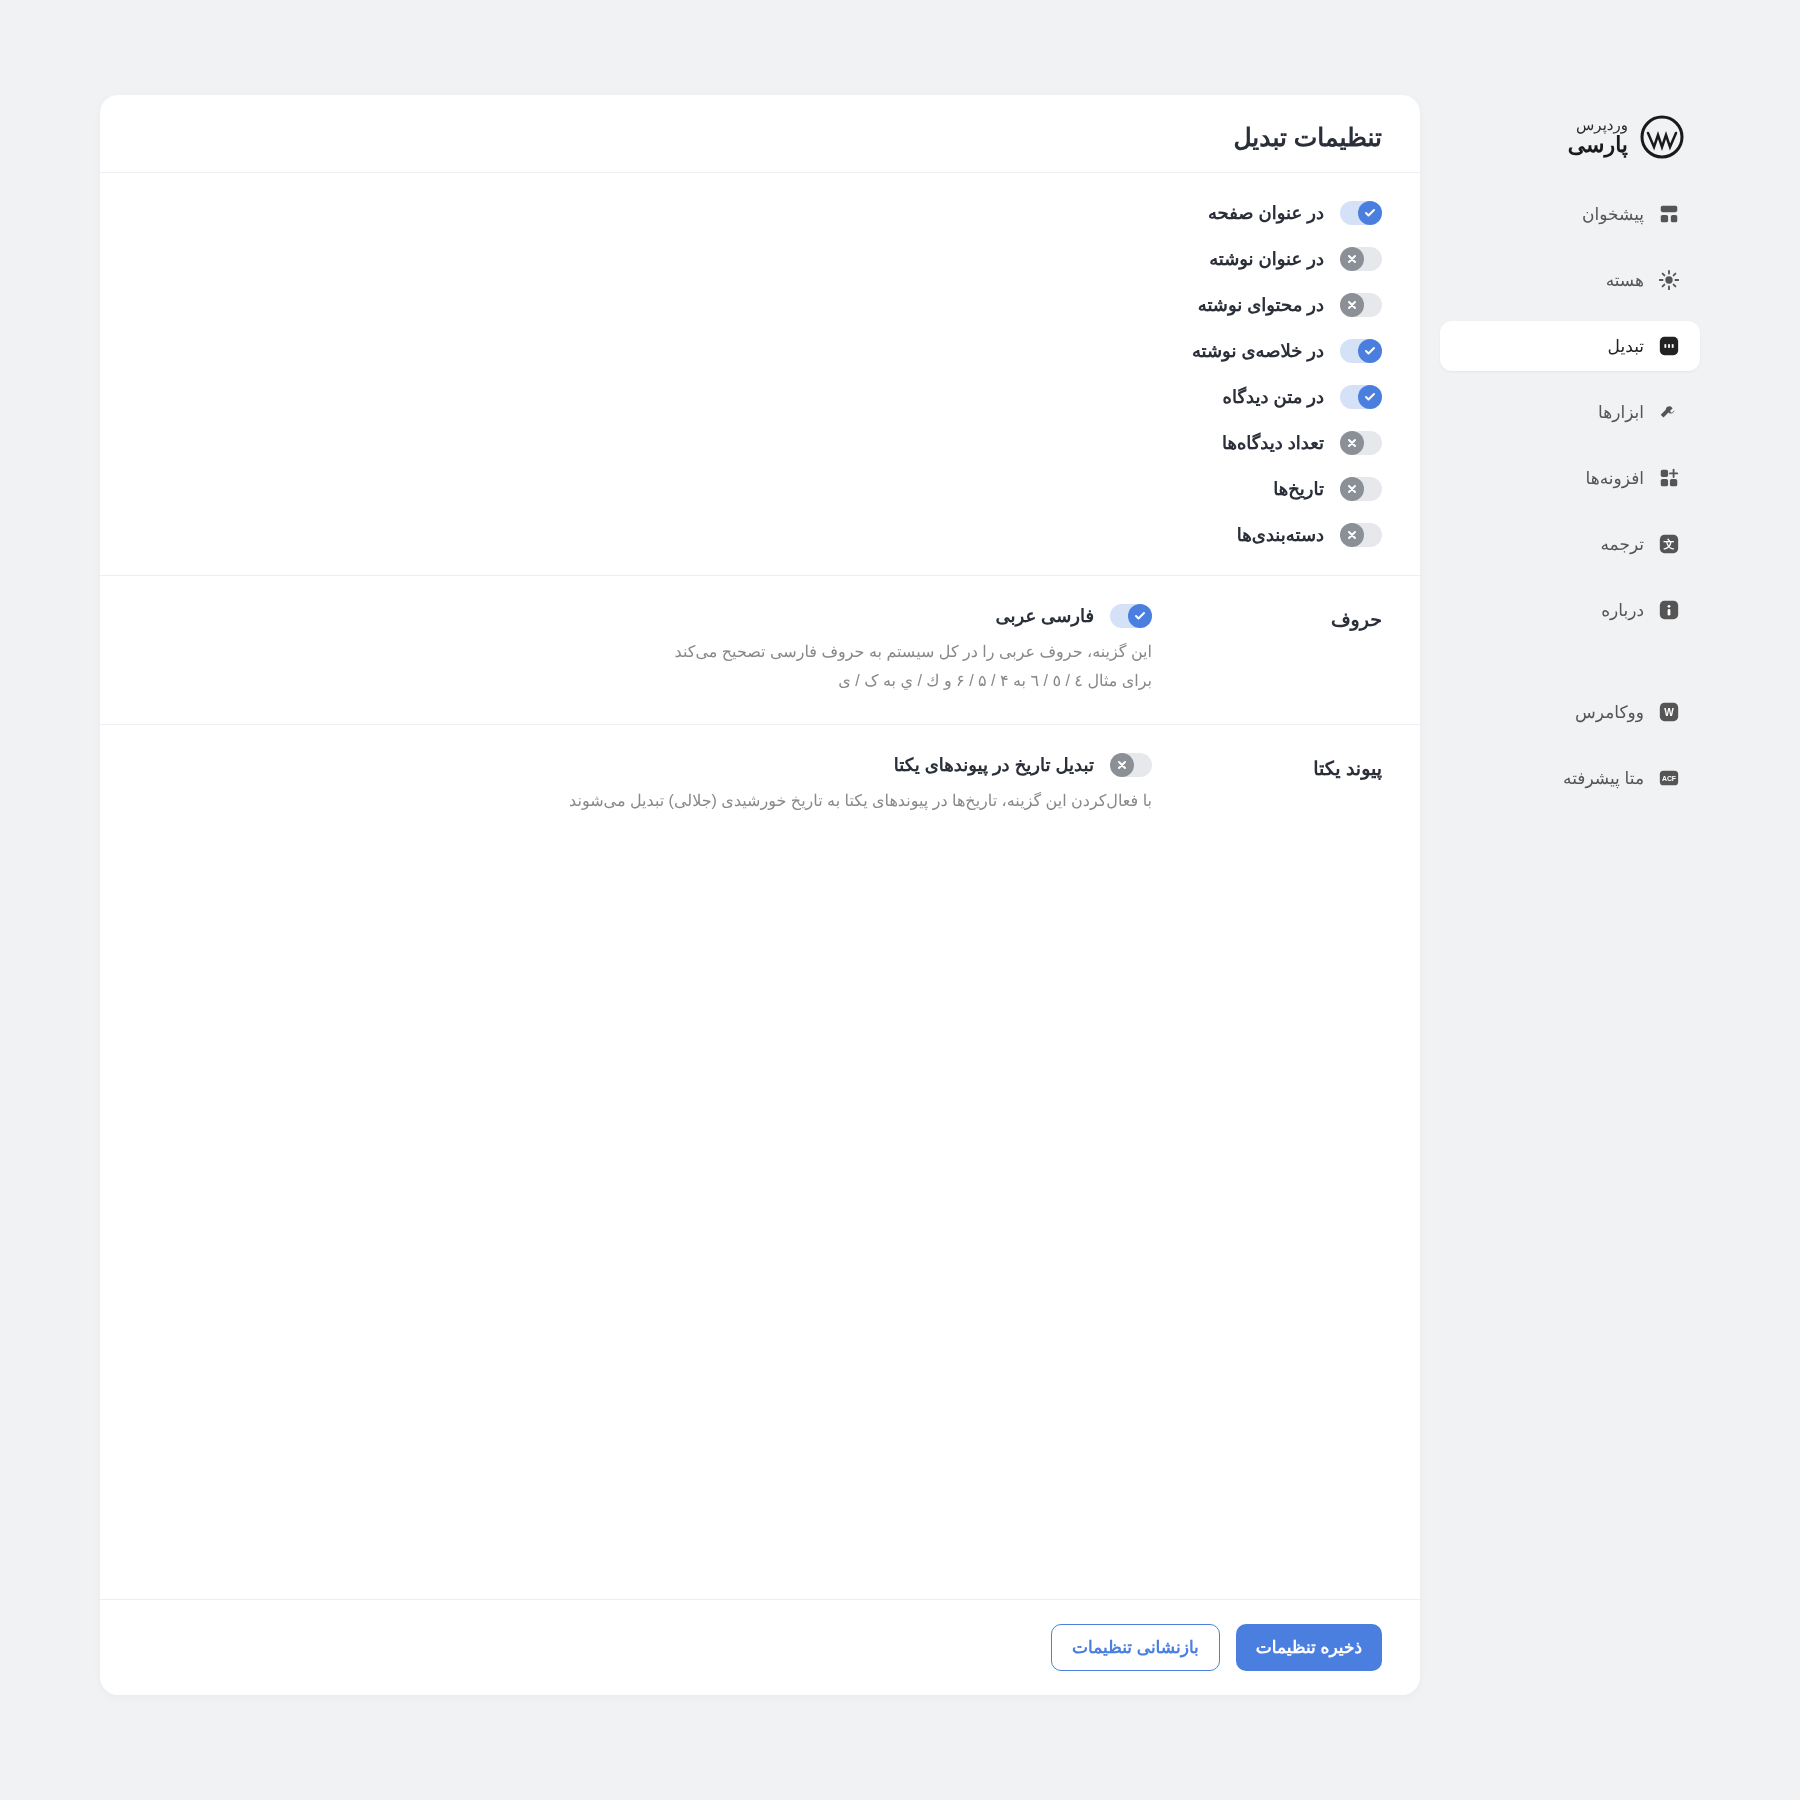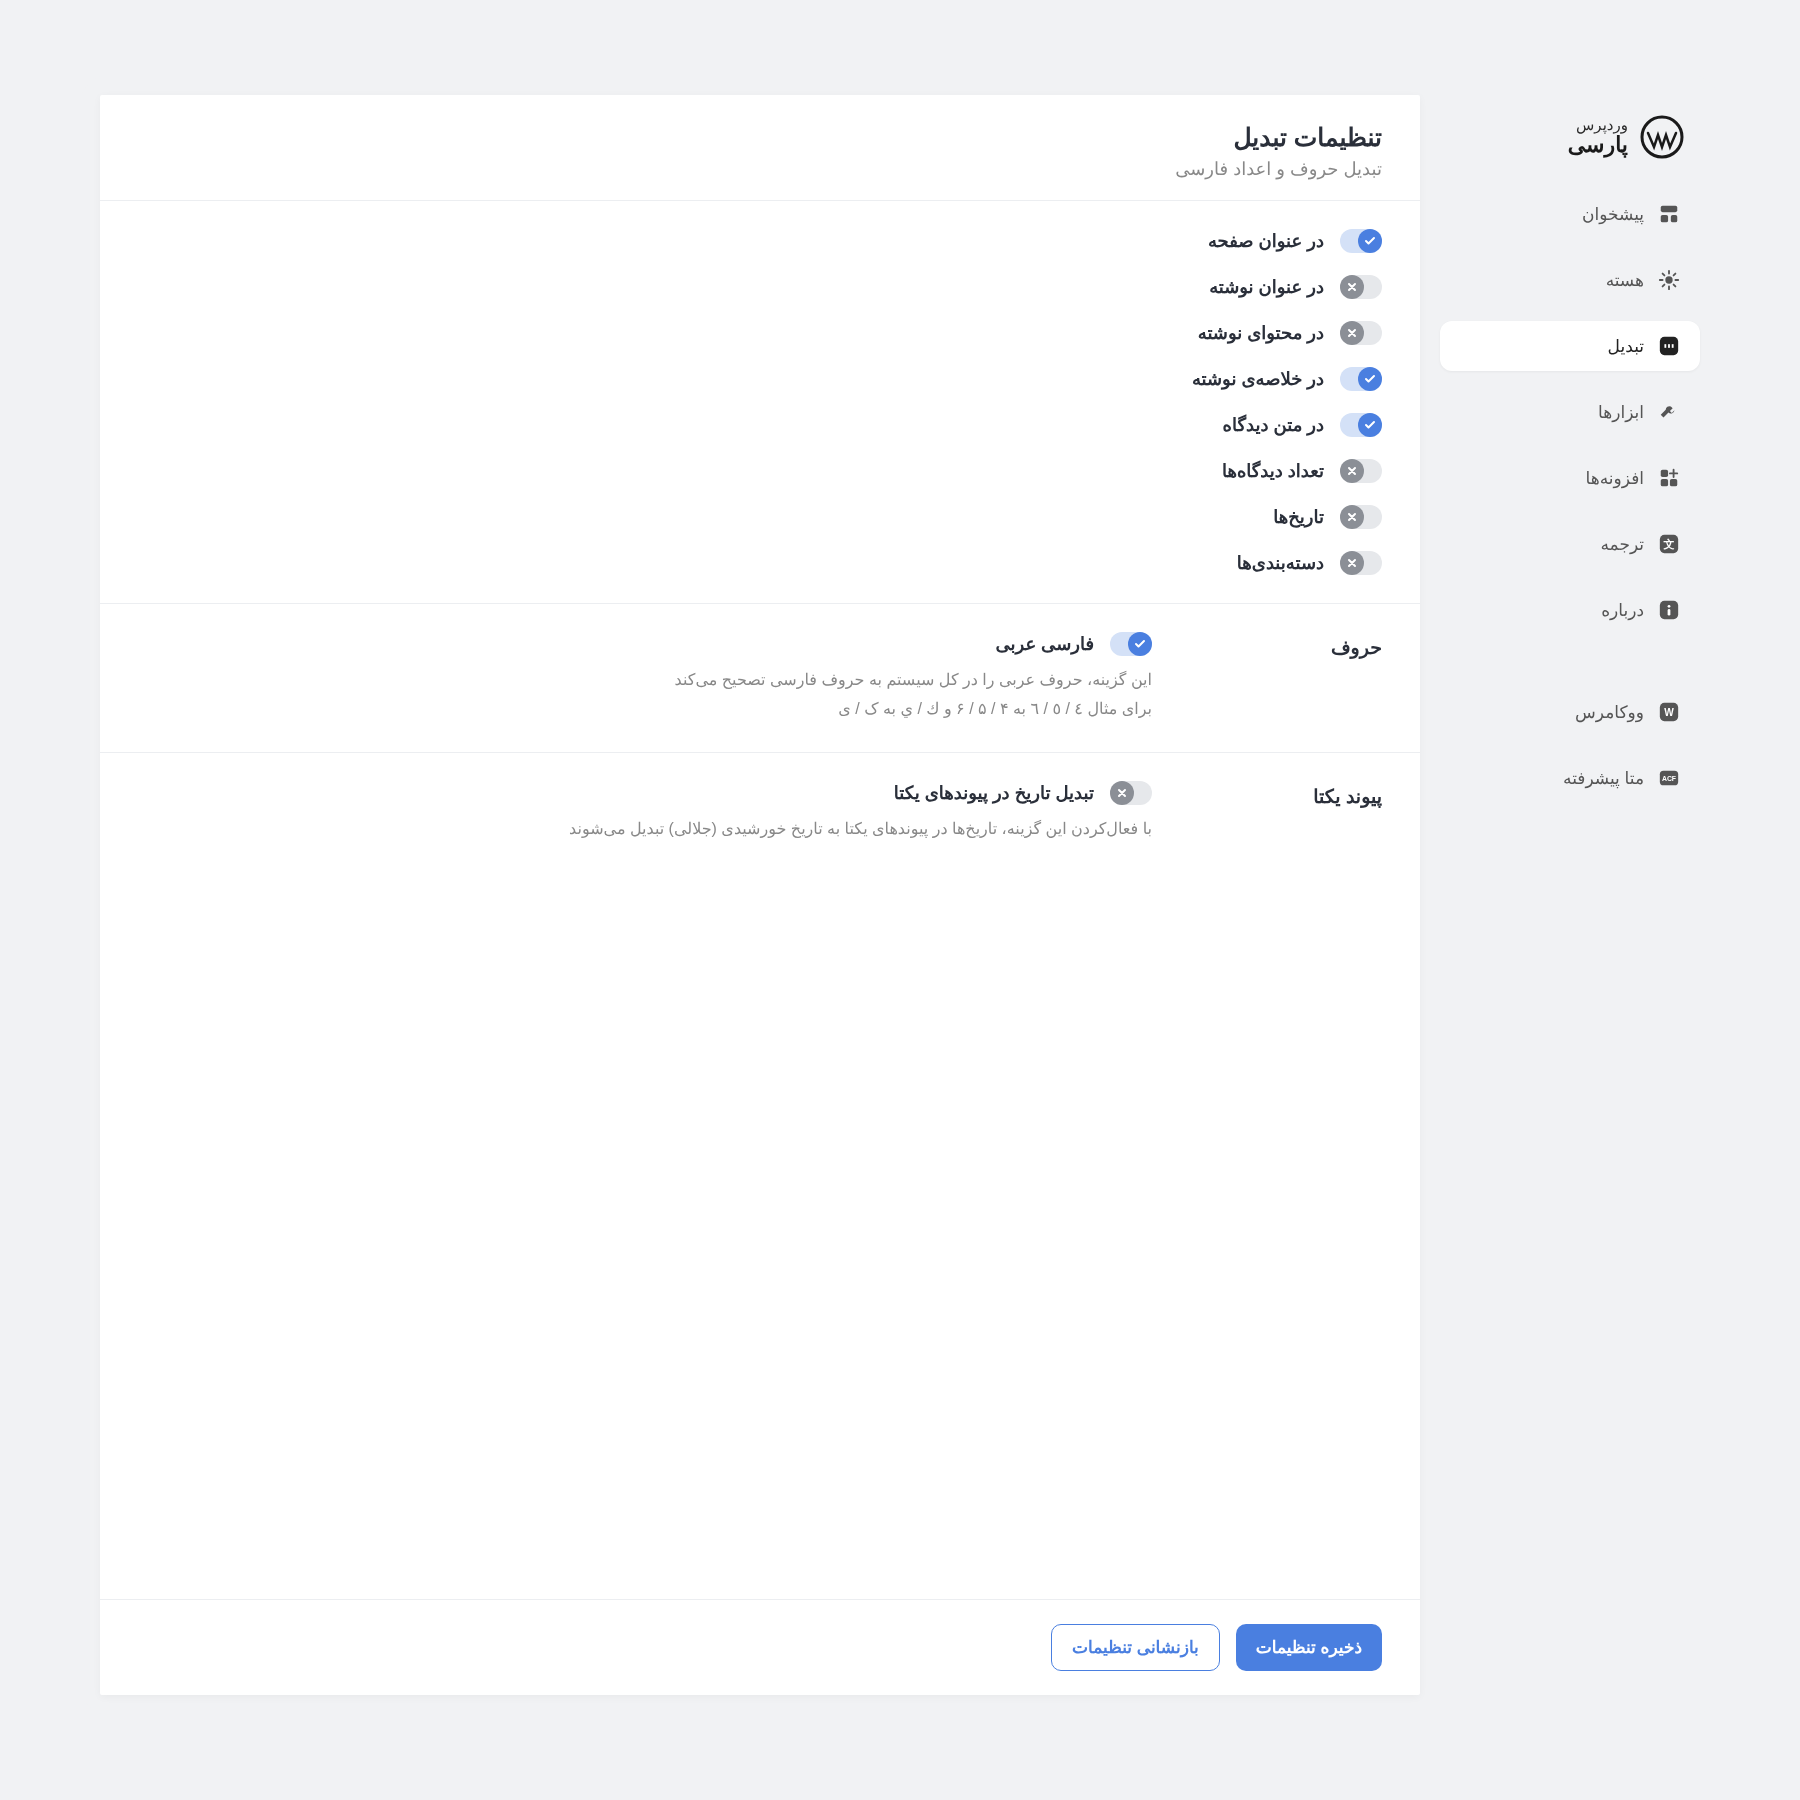--- a/index.html
+++ b/index.html
@@ -81,21 +81,21 @@
   align-items: center;
   justify-content: center;
   flex-shrink: 0;
 }
 .nav-sep {
   height: 20px;
 }
 .content {
   flex: 1;
   background: #fff;
-  border-radius: 2px;
+  border-radius: 18px;
   display: flex;
   flex-direction: column;
   box-shadow: 0 2px 8px rgba(0,0,0,0.04);
 }
 .header {
   padding: 28px 38px 20px 38px;
 }
 .header h1 {
   font-size: 25px;
   font-weight: 700;
@@ -306,21 +306,20 @@
             </svg>
           </span>
         <span>متا پیشرفته</span>
       </div>
     </nav>
   </aside>
 
   <main class="content">
     <div class="header">
       <h1>تنظیمات تبدیل</h1>
-      <p>تبدیل حروف و اعداد فارسی</p>
     </div>
     <div class="sections">
 
       <div class="section">
         <div class="section-body" id="digits-body">
             <div class="toggle-row">
               <div class="toggle on">
                 <div class="knob">
                   <svg viewBox="0 0 12 12">
                     <path d="M2 6l2.5 2.5L10 3" stroke="#fff" stroke-width="2" fill="none" stroke-linecap="round" stroke-linejoin="round"></path>

